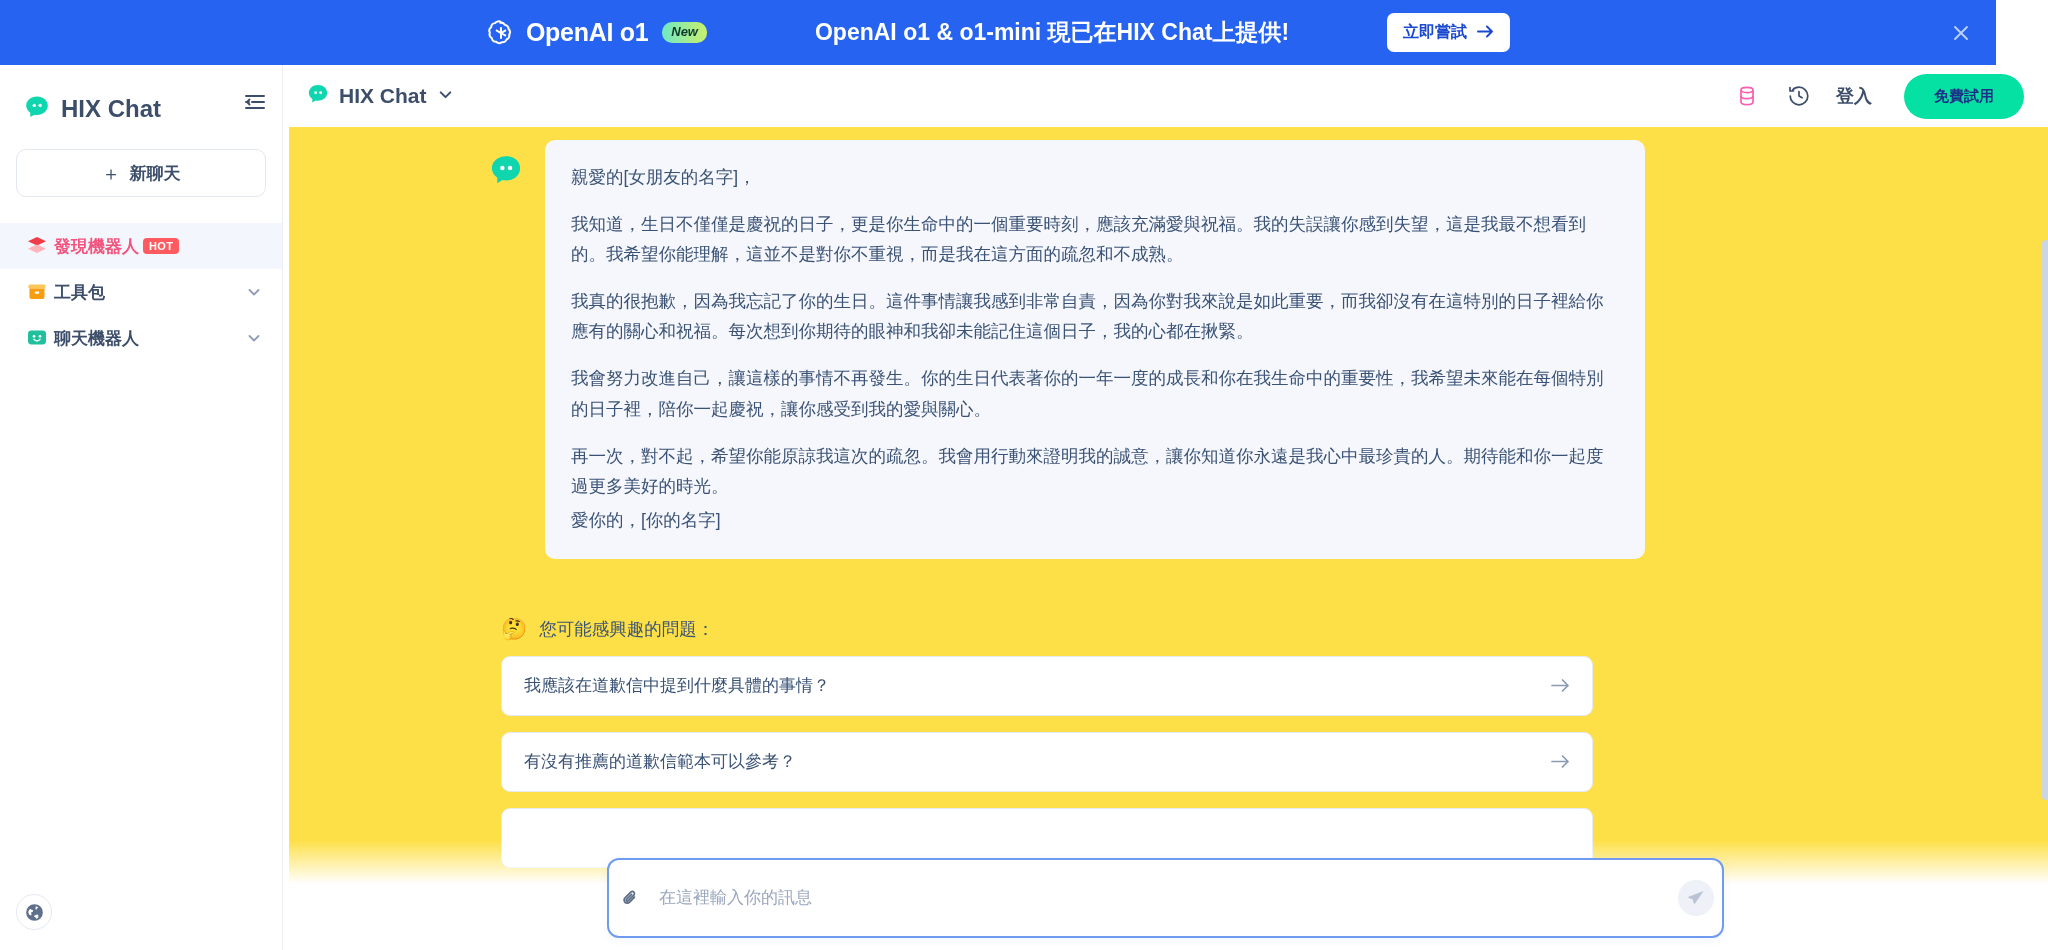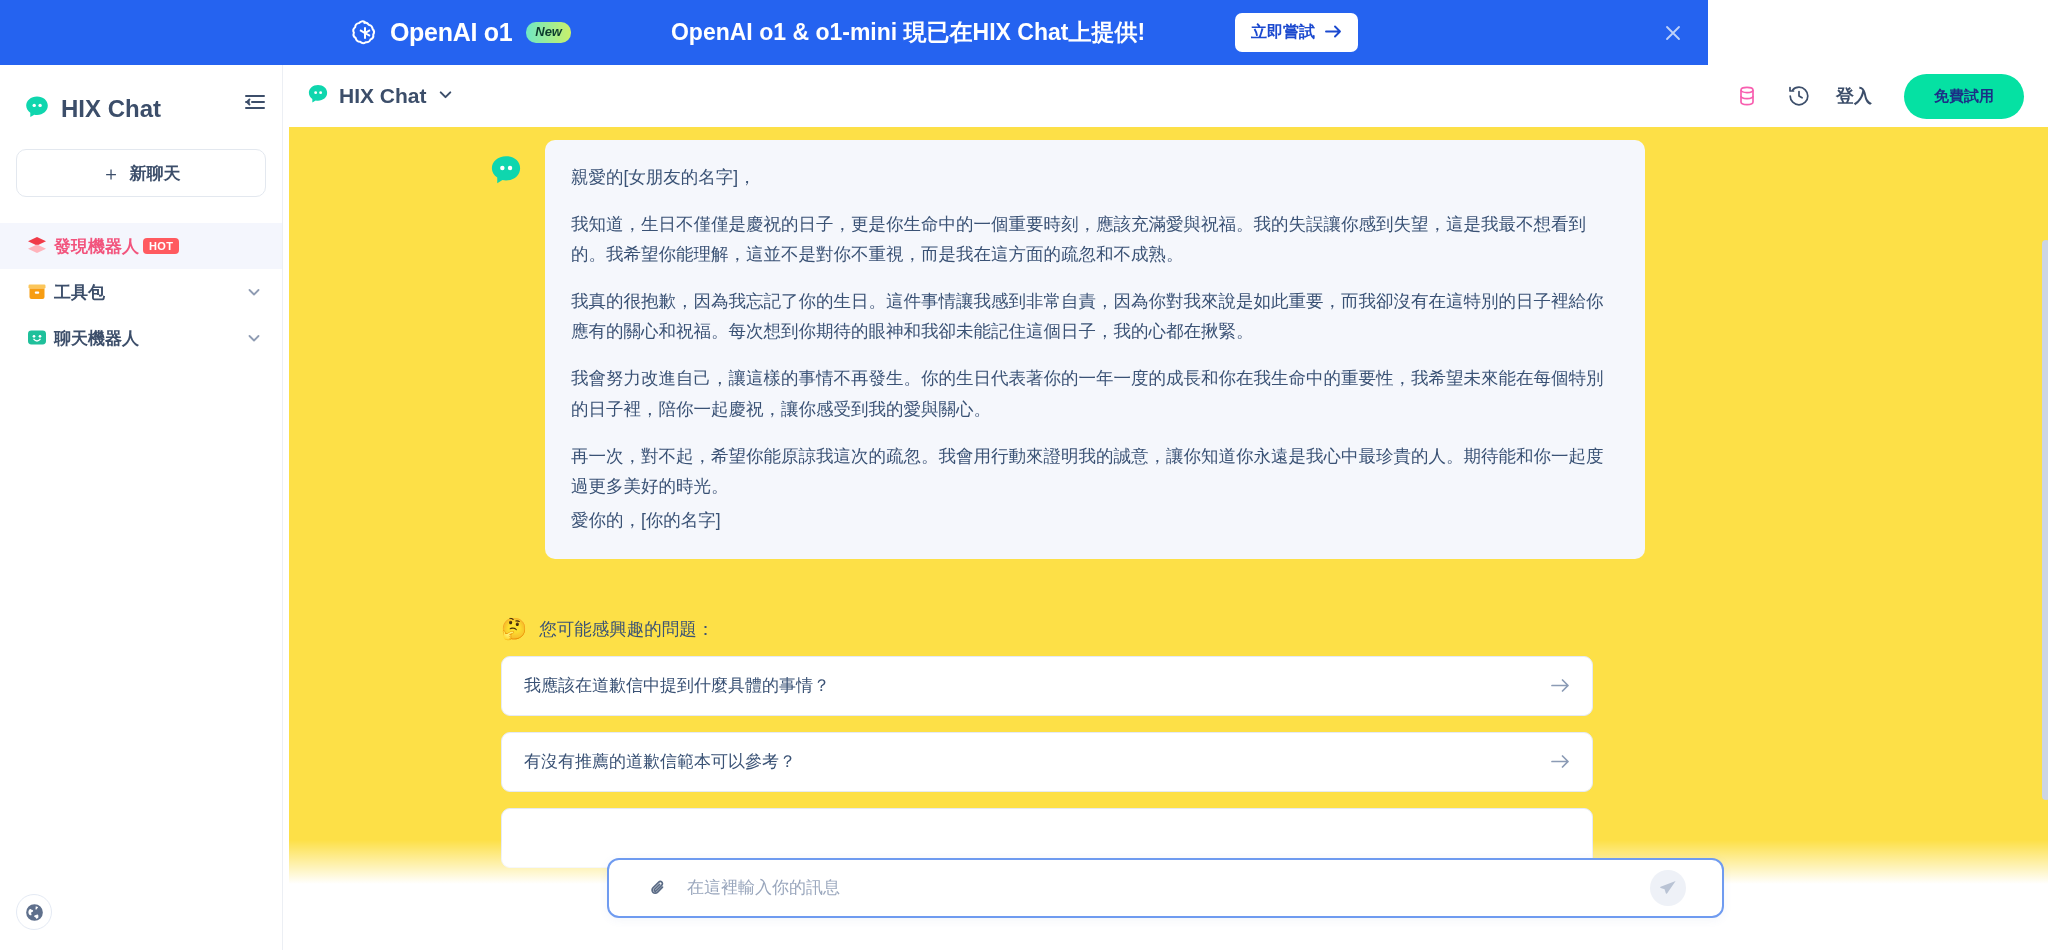--- a/index.html
+++ b/index.html
@@ -4,23 +4,23 @@
 <style>
   * { box-sizing: border-box; margin: 0; padding: 0; }
   html, body {
     width: 2048px; height: 950px;
     font-family: "Liberation Sans", "DejaVu Sans", sans-serif;
     background: #ffffff; overflow: hidden;
   }
 
   
   #promo-banner {
-    position: absolute; top: 0; left: 0; width: 1708px; height: 65px;
+    position: absolute; top: 0; left: 0; width: 1996px; height: 65px;
     background: #2563f0; display: flex; align-items: center; justify-content: center;
-    gap: 20px; color: #fff;
+    gap: 28px; color: #fff;
   }
   .promo-logo-group { display: flex; align-items: center; gap: 10px; }
   .oai-mark { width: 30px; height: 30px; }
   .promo-brand { font-size: 25px; font-weight: 700; letter-spacing: -0.3px; }
   .new-pill {
     display: inline-block; padding: 2px 9px 3px; border-radius: 10px;
     background: linear-gradient(90deg,#6fe8c4,#c9f06a);
     color: #0d3b2e; font-size: 13px; font-weight: 700; font-style: italic;
     line-height: 1.2; margin-left: 4px;
   }
@@ -131,22 +131,22 @@
     background: #ccd5e4; border-radius: 4px; cursor: pointer;
   }
 
   
   #composer-wrap {
     position: absolute; left: 283px; bottom: 0; width: 1765px; height: 110px;
     background: linear-gradient(180deg, rgba(255,255,255,0) 0%, #ffffff 40%);
     display: flex; justify-content: center; align-items: flex-start; padding-top: 18px;
   }
   #composer {
-    width: 1117px; height: 60px; border: 2px solid #6f9bf0; border-radius: 12px;
-    background: #fff; display: flex; align-items: center; padding: 0 36px;
+    width: 1117px; height: 80px; border: 2px solid #6f9bf0; border-radius: 12px;
+    background: #fff; display: flex; align-items: center; padding: 0 8px;
     box-shadow: 0 2px 10px rgba(90,120,190,.07);
   }
   #attach-icon { width: 26px; height: 26px; display: flex; align-items: center; justify-content: center; cursor: pointer; }
   #message-input {
     flex: 1; border: none; outline: none; font-size: 17px; color: #3a5275;
     margin-left: 16px; background: transparent; font-family: inherit;
   }
   #message-input::placeholder { color: #9aa7bd; }
   #send-button {
     width: 36px; height: 36px; border-radius: 50%; background: #eef1f7;

